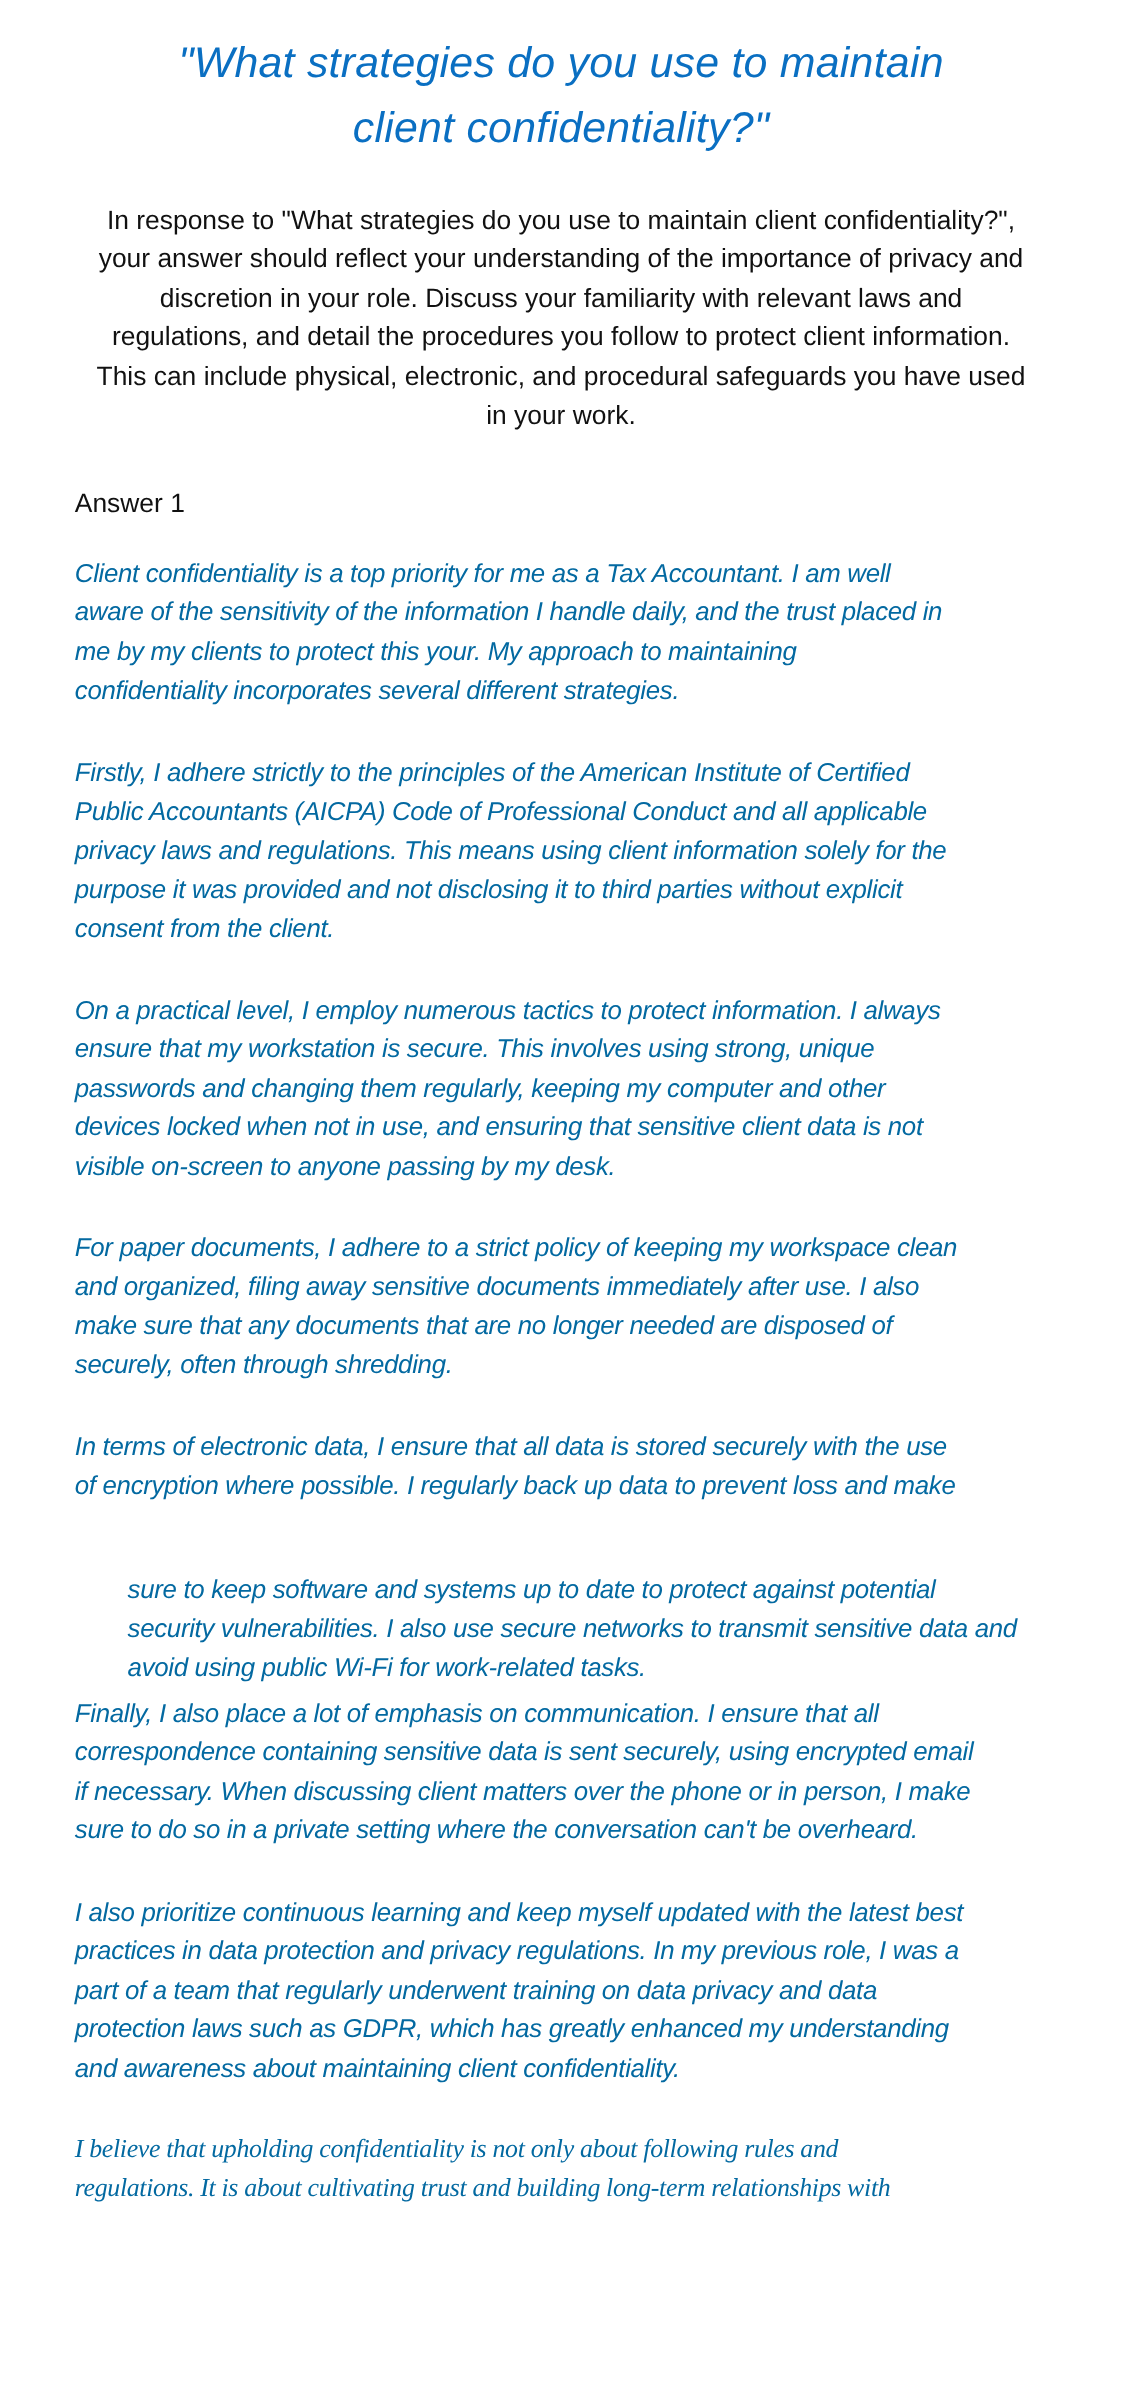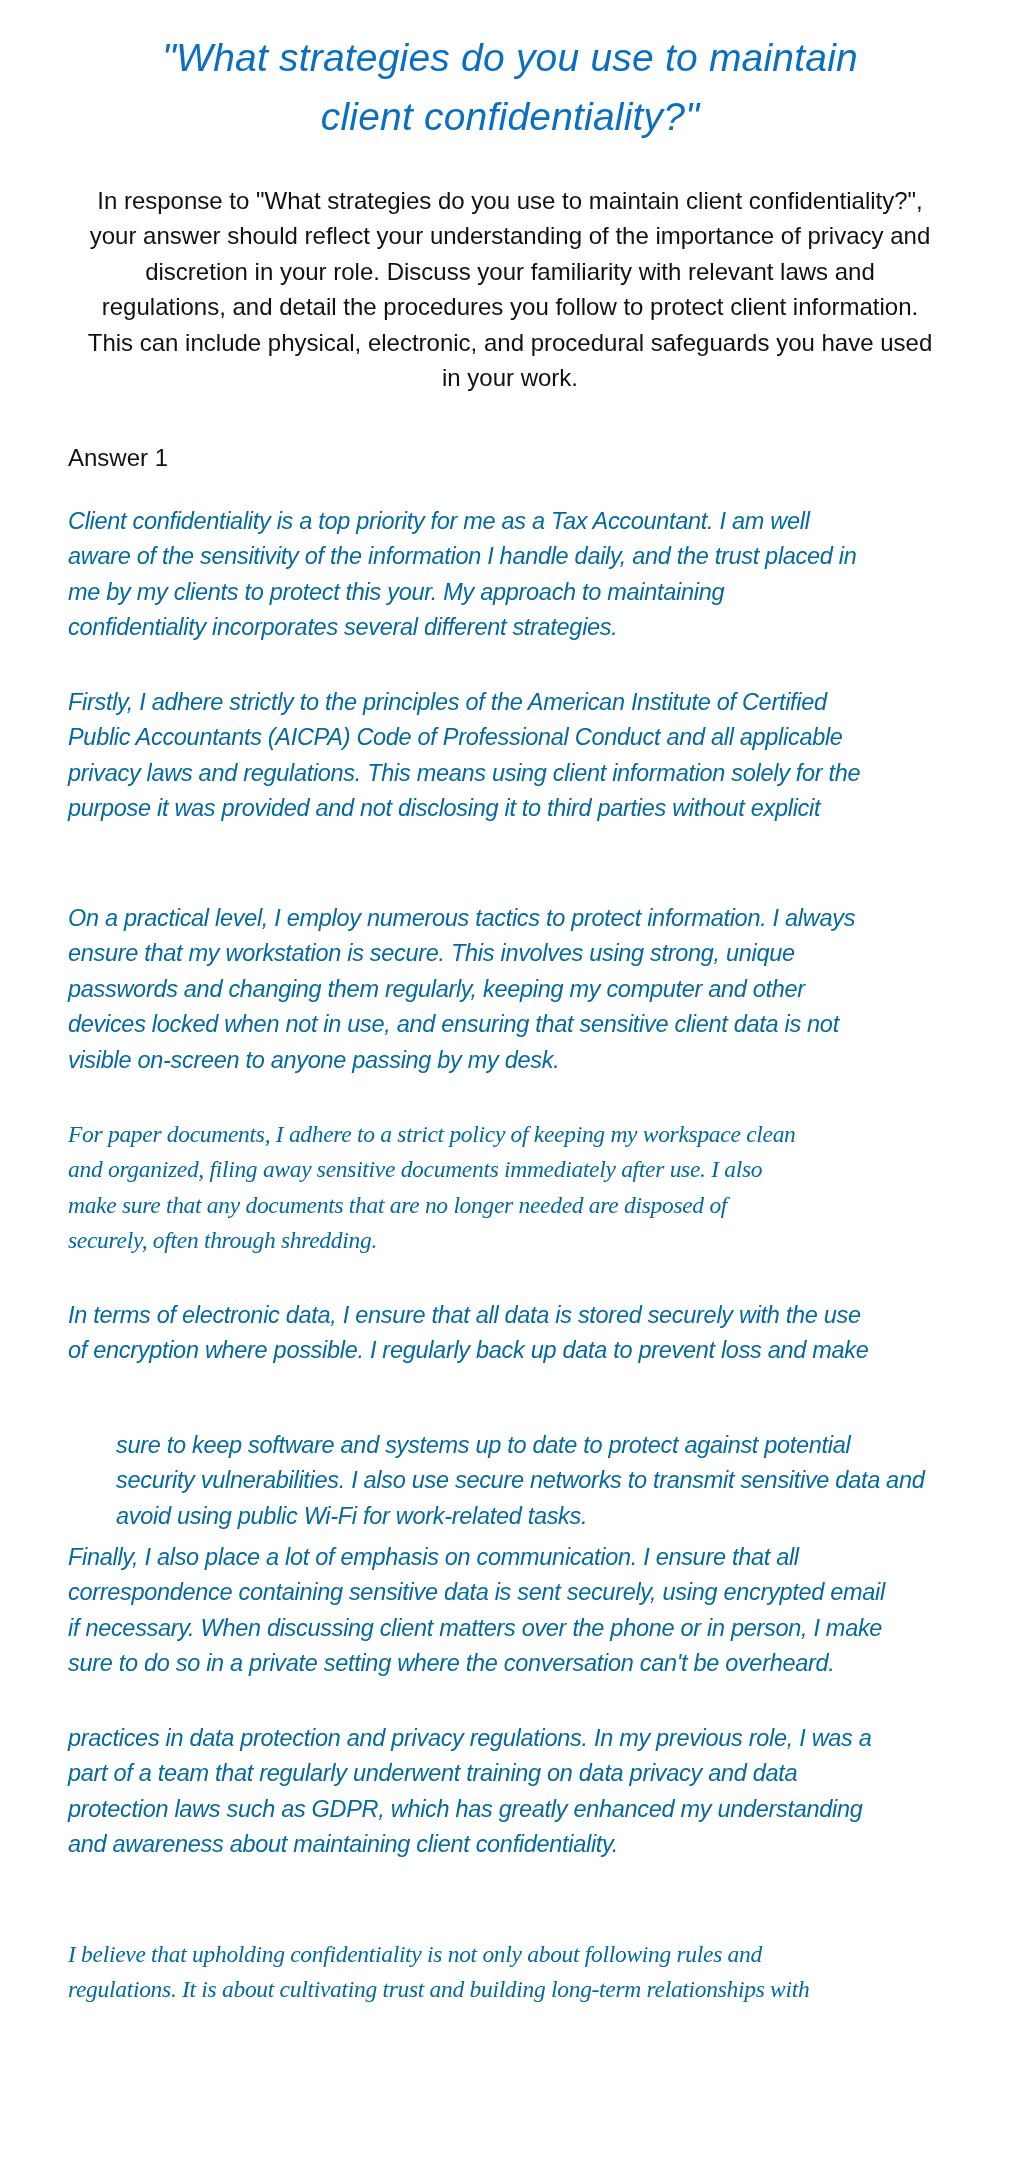--- a/index.html
+++ b/index.html
@@ -40,31 +40,32 @@
   <span class="line">aware of the sensitivity of the information I handle daily, and the trust placed in</span>
   <span class="line">me by my clients to protect this your. My approach to maintaining</span>
   <span class="line">confidentiality incorporates several different strategies.</span>
 </div>
 
 <div class="para" style="top:685px;">
   <span class="line">Firstly, I adhere strictly to the principles of the American Institute of Certified</span>
   <span class="line">Public Accountants (AICPA) Code of Professional Conduct and all applicable</span>
   <span class="line">privacy laws and regulations. This means using client information solely for the</span>
   <span class="line">purpose it was provided and not disclosing it to third parties without explicit</span>
+  <span class="line">consent from the client.</span>
 </div>
 
 <div class="para" style="top:901px;">
   <span class="line">On a practical level, I employ numerous tactics to protect information. I always</span>
   <span class="line">ensure that my workstation is secure. This involves using strong, unique</span>
   <span class="line">passwords and changing them regularly, keeping my computer and other</span>
   <span class="line">devices locked when not in use, and ensuring that sensitive client data is not</span>
   <span class="line">visible on-screen to anyone passing by my desk.</span>
 </div>
 
-<div class="para" style="top:1117px;font-family:Liberation Serif, serif;">
+<div class="para" style="top:1117px;">
   <span class="line">For paper documents, I adhere to a strict policy of keeping my workspace clean</span>
   <span class="line">and organized, filing away sensitive documents immediately after use. I also</span>
   <span class="line">make sure that any documents that are no longer needed are disposed of</span>
   <span class="line">securely, often through shredding.</span>
 </div>
 
 <div class="para" style="top:1298px;">
   <span class="line">In terms of electronic data, I ensure that all data is stored securely with the use</span>
   <span class="line">of encryption where possible. I regularly back up data to prevent loss and make</span>
 </div>
@@ -76,20 +77,21 @@
 </div>
 
 <div class="para" style="top:1540px;">
   <span class="line">Finally, I also place a lot of emphasis on communication. I ensure that all</span>
   <span class="line">correspondence containing sensitive data is sent securely, using encrypted email</span>
   <span class="line">if necessary. When discussing client matters over the phone or in person, I make</span>
   <span class="line">sure to do so in a private setting where the conversation can't be overheard.</span>
 </div>
 
 <div class="para" style="top:1721px;">
+  <span class="line">I also prioritize continuous learning and keep myself updated with the latest best</span>
   <span class="line">practices in data protection and privacy regulations. In my previous role, I was a</span>
   <span class="line">part of a team that regularly underwent training on data privacy and data</span>
   <span class="line">protection laws such as GDPR, which has greatly enhanced my understanding</span>
   <span class="line">and awareness about maintaining client confidentiality.</span>
 </div>
 
 <div class="para" style="top:1937px;font-family:Liberation Serif, serif;">
   <span class="line">I believe that upholding confidentiality is not only about following rules and</span>
   <span class="line">regulations. It is about cultivating trust and building long-term relationships with</span>
 </div>

